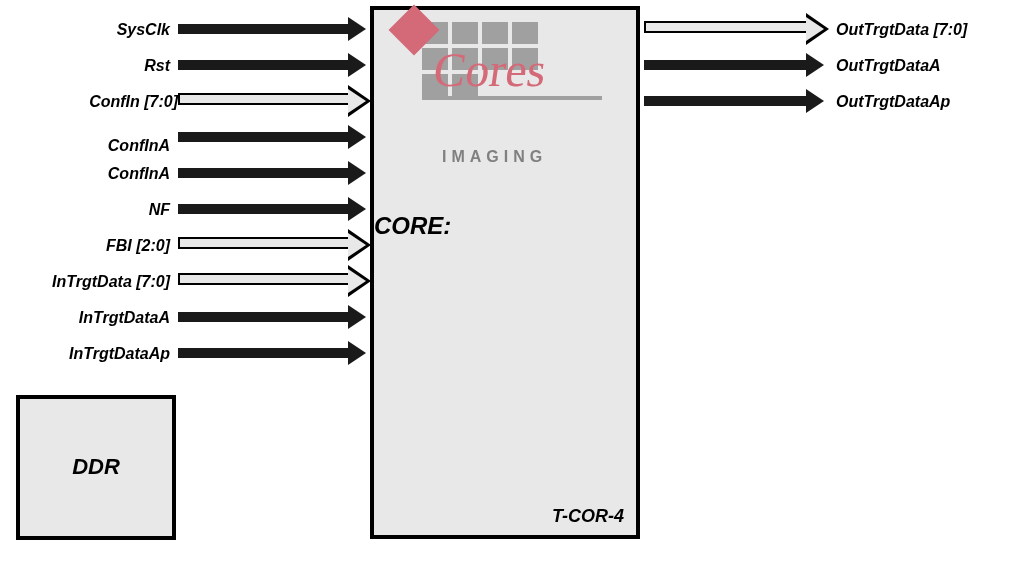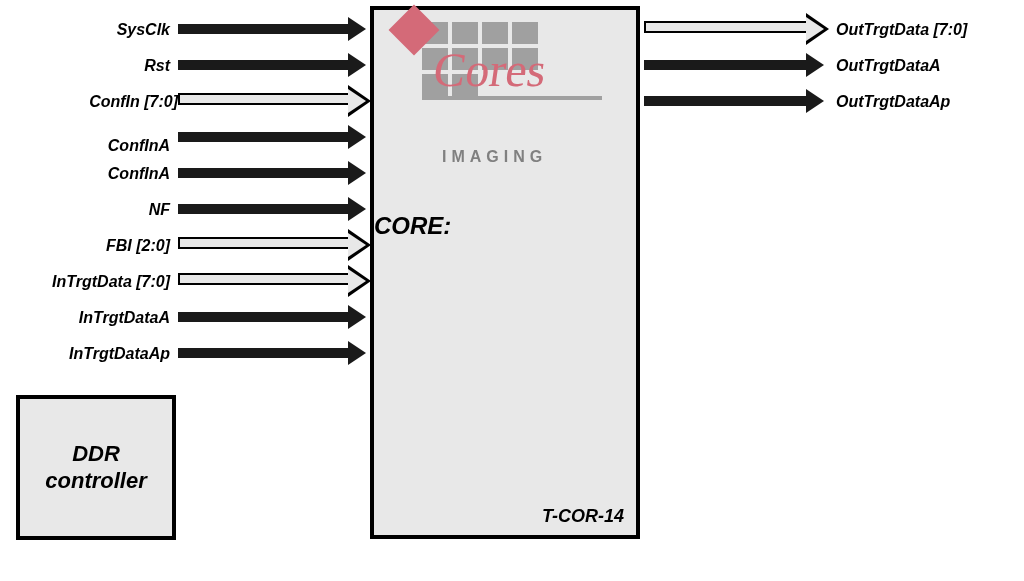--- a/index.html
+++ b/index.html
@@ -165,27 +165,26 @@
         <div class="cell" style="left:30px; top:52px;"></div>
       </div>
       <div class="logo-diamond"></div>
       <div class="logo-script">Cores</div>
       <div class="logo-rule"></div>
       <div class="logo-sub">IMAGING</div>
     </div>
     <div class="core-title">
       <span>CORE:</span><br>
     </div>
-    <div class="core-partno">T-COR-14</div>
+    <div class="core-partno">T-COR-4</div>
   </div>
 
   <div class="ddr-block">
     <div>
       <span>DDR</span><br>
-      <span>controller</span>
     </div>
   </div>
 
 
   <div id="inputs-layer">
       <div class="sig-label" style="top: 16px; width: 170px; left: 0px;">SysClk</div>
       <div class="arrow-solid" style="left: 178px; top: 24px; width: 170px;"></div>
       <div class="sig-label" style="top: 52px; width: 170px; left: 0px;">Rst</div>
       <div class="arrow-solid" style="left: 178px; top: 60px; width: 170px;"></div>
       <div class="sig-label" style="top: 88px; width: 170px; left: 8px;">ConfIn [7:0]</div>

